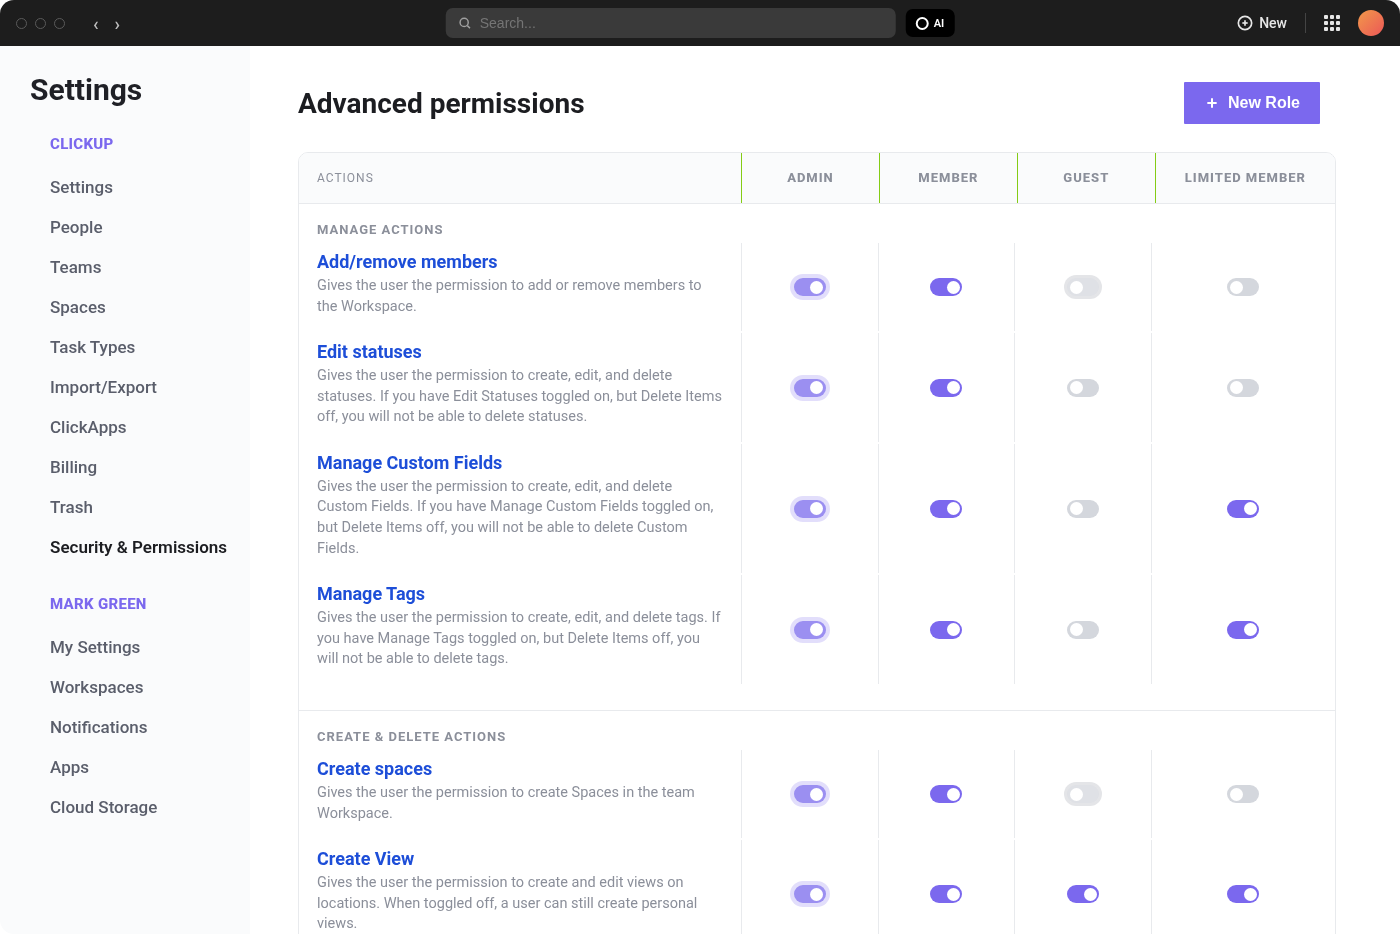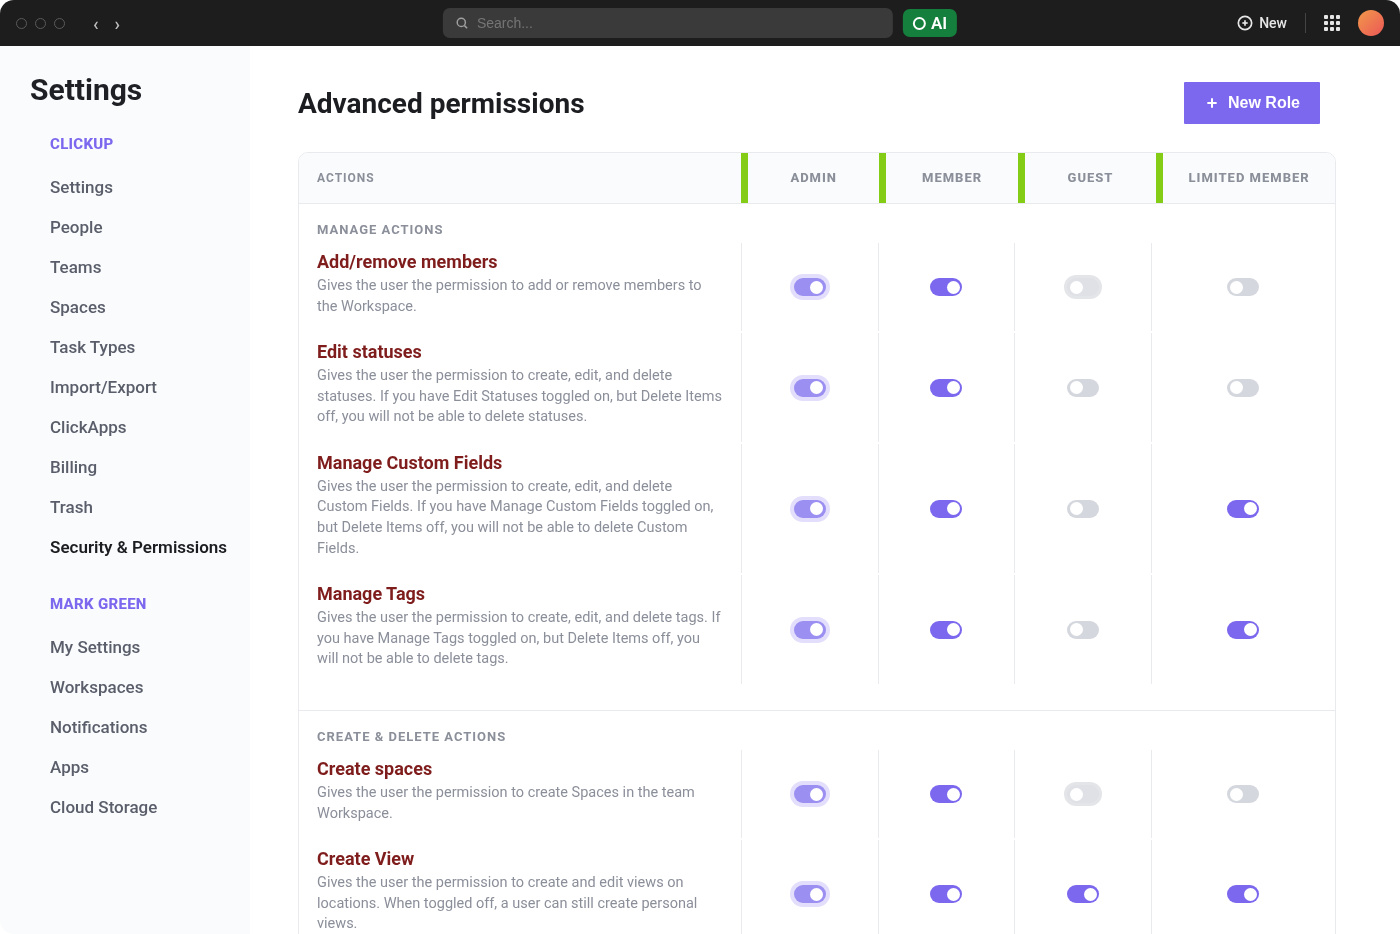--- a/index.html
+++ b/index.html
@@ -5,21 +5,21 @@
 * { box-sizing: border-box; margin: 0; padding: 0; }
 body { font-family: -apple-system, BlinkMacSystemFont, 'Segoe UI', Roboto, Helvetica, Arial, sans-serif; background: #fff; width: 1400px; height: 934px; overflow: hidden; border-radius: 14px; }
 .topbar { height: 46px; background: #1d1d1d; display: flex; align-items: center; padding: 0 16px; color: #e6e6e6; position: relative; }
 .traffic { display: flex; gap: 8px; }
 .traffic span { width: 11px; height: 11px; border-radius: 50%; border: 1px solid #5a5a5a; background: transparent; }
 .nav-arrows { display: flex; gap: 16px; margin-left: 28px; color: #bcbcbc; }
 .nav-arrows span { cursor: pointer; font-size: 18px; font-weight: 600; }
 .search-wrap { position: absolute; left: 50%; transform: translateX(-50%); display: flex; align-items: center; gap: 10px; }
 .search-box { width: 450px; height: 30px; background: #3a3a3a; border-radius: 7px; display: flex; align-items: center; padding: 0 12px; color: #aaa; font-size: 14px; gap: 8px; }
 .search-box input { background: transparent; border: none; outline: none; color: #aaa; font-size: 14px; flex: 1; }
-.ai-btn { height: 28px; background: #15803d; border-radius: 7px; display: flex; align-items: center; padding: 0 10px; color: #fff; font-size: 17px; font-weight: 600; gap: 5px; cursor: pointer; }
+.ai-btn { height: 28px; background: #000000; border-radius: 7px; display: flex; align-items: center; padding: 0 10px; color: #fff; font-size: 11px; font-weight: 600; gap: 5px; cursor: pointer; }
 .ai-btn .circ { width: 13px; height: 13px; border-radius: 50%; border: 2px solid #fff; }
 .right-actions { margin-left: auto; display: flex; align-items: center; gap: 18px; color: #e6e6e6; }
 .new-btn { display: flex; align-items: flex-end; gap: 6px; font-size: 14px; font-weight: 500; cursor: pointer; }
 .grid-icon { width: 16px; height: 16px; display: grid; grid-template-columns: repeat(3,1fr); grid-template-rows: repeat(3,1fr); gap: 2px; cursor: pointer; }
 .grid-icon span { background: #e6e6e6; border-radius: 1px; }
 .avatar { width: 26px; height: 26px; border-radius: 50%; background: linear-gradient(135deg,#f2994a,#eb5757); cursor: pointer; }
 .divider-v { width: 1px; height: 20px; background: #444; }
 
 .layout { display: flex; height: calc(100% - 46px); }
 .sidebar { width: 250px; background: #fafbfc; padding: 26px 14px 0 30px; overflow-y: auto; }
@@ -30,29 +30,29 @@
 .side-section { margin-bottom: 28px; margin-left: 20px; }
 
 .main { flex: 1; overflow-y: auto; padding: 36px 24px 0 0; }
 .main-inner { padding-left: 48px; padding-right: 40px; }
 .page-header { display: flex; align-items: center; justify-content: space-between; margin-bottom: 28px; padding-right: 16px; }
 .page-title { font-size: 28px; font-weight: 700; color: #1c1d21; }
 .new-role-btn { background: #7b68ee; color: #fff; border: none; border-radius: 1px; padding: 12px 20px; font-size: 16px; font-weight: 600; display: flex; align-items: center; gap: 8px; cursor: pointer; }
 
 .perm-table { border: 1px solid #e8eaed; border-radius: 10px; overflow: hidden; }
 .perm-header { display: flex; background: #fafbfc; border-bottom: 1px solid #e8eaed; }
-.col-actions { flex: 0 0 442px; padding: 18px 18px; font-size: 12px; font-weight: 700; letter-spacing: 1px; color: #8b8f9a; }
-.col-role { flex: 1; border-left: 7px solid #84cc16; padding: 17px 8px; text-align: center; font-size: 13px; font-weight: 800; letter-spacing: 1px; color: #8b8f9a; }
+.col-actions { flex: 0 0 442px; padding: 18px 18px; font-size: 12px; font-weight: 400; letter-spacing: 1px; color: #8b8f9a; }
+.col-role { flex: 1; border-left: 1px solid #84cc16; padding: 17px 8px; text-align: center; font-size: 13px; font-weight: 800; letter-spacing: 1px; color: #8b8f9a; }
 .col-role.limited { flex: 1.35; }
 .group-label { font-size: 13px; font-weight: 700; letter-spacing: 1px; color: #8b8f9a; padding: 18px 18px 6px 18px; }
 .perm-row { display: flex; align-items: center; }
 .perm-row + .perm-row { margin-top: 2px; }
 .perm-group { border-bottom: 1px solid #e8eaed; padding-bottom: 26px; }
 .perm-desc-cell { flex: 0 0 442px; padding: 8px 18px 14px 18px; }
-.perm-title { font-size: 18px; font-weight: 700; color: #7f1d1d; margin-bottom: 4px; }
+.perm-title { font-size: 18px; font-weight: 700; color: #1d4ed8; margin-bottom: 4px; }
 .perm-desc { font-size: 14.5px; color: #8b8f9a; line-height: 1.42; }
 .toggle-cell { flex: 1; border-left: 1px solid #e8eaed; display: flex; align-items: center; justify-content: center; align-self: stretch; }
 .toggle-cell.limited { flex: 1.35; }
 
 .toggle { width: 32px; height: 18px; border-radius: 10px; position: relative; cursor: pointer; transition: background .15s; }
 .toggle .knob { position: absolute; width: 13px; height: 13px; background: #fff; border-radius: 50%; top: 2.5px; transition: left .15s; }
 .toggle.on { background: #7b68ee; }
 .toggle.on .knob { left: 16.5px; }
 .toggle.off { background: #d4d7dd; }
 .toggle.off .knob { left: 3px; }

